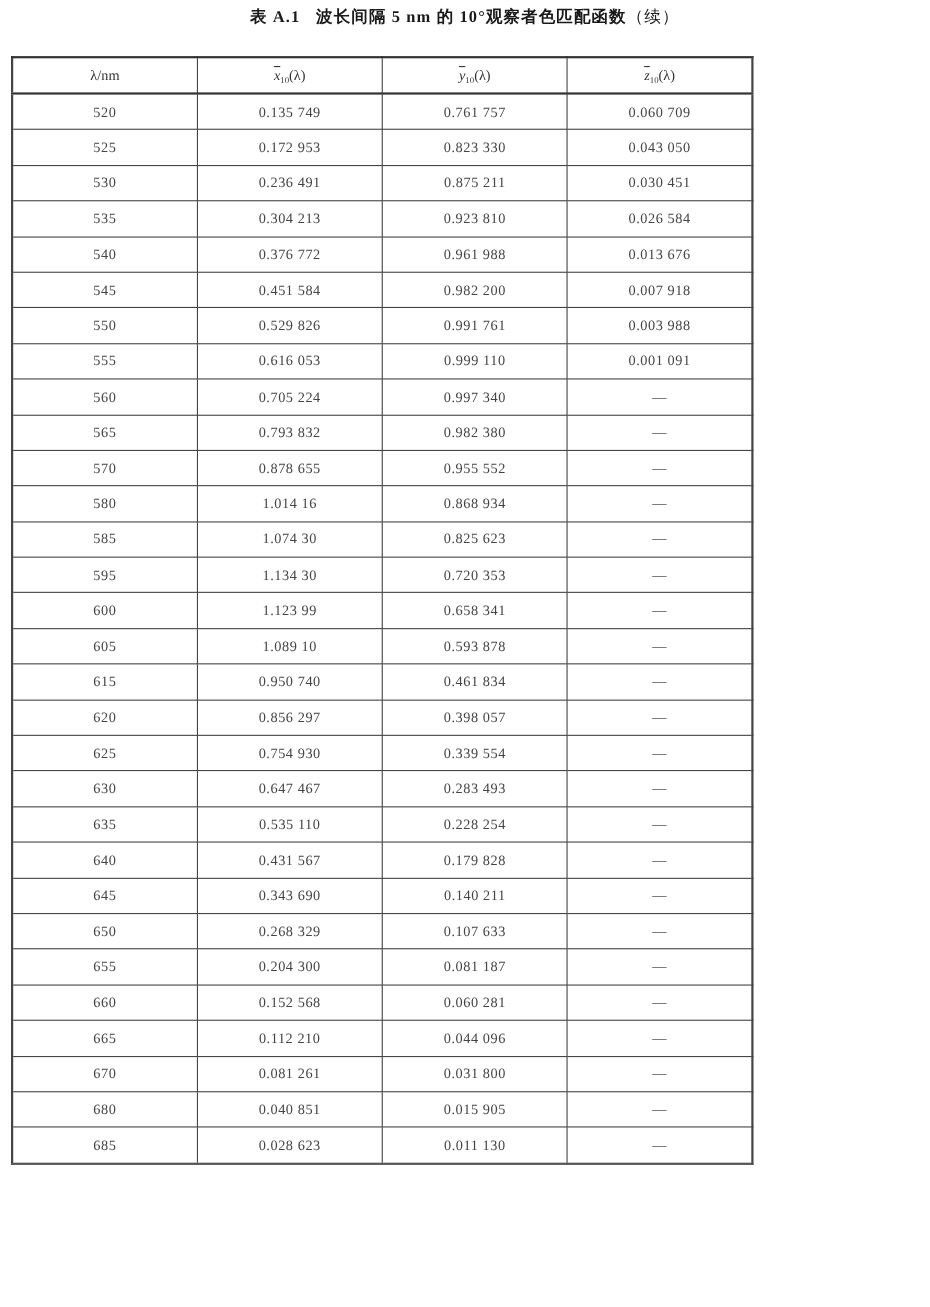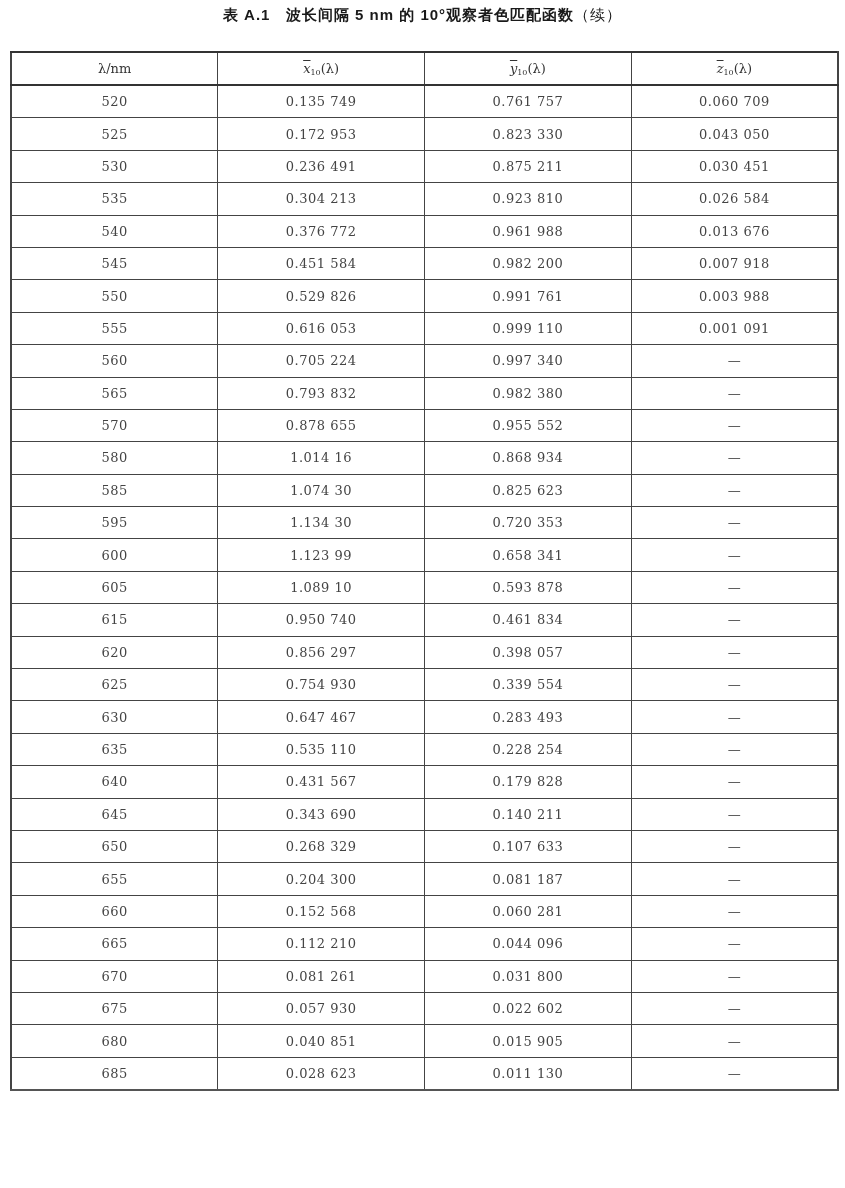--- a/index.html
+++ b/index.html
@@ -1,25 +1,25 @@
 <!DOCTYPE html>
 <html><head>
   <meta charset="utf-8">
   <style>
     html, body { margin: 0; padding: 0; background: #ffffff; }
     body { width: 845px; height: 1188px; position: relative; overflow: hidden;
            font-family: "DejaVu Serif", "Liberation Serif", serif; color: #333; }
     .caption { position: absolute; top: 6px; left: 0; width: 845px; text-align: center;
-               font-family: Liberation Sans, sans-serif; font-size: 15px;
+               font-family: Liberation Serif, serif; font-size: 15px;
                font-weight: bold; color: #1a1a1a; letter-spacing: 1px; }
     .caption .cont { font-weight: normal; }
-    table.data { position: absolute; top: 51px; left: 10px; width: 829px;
+    table.data { position: absolute; top: 51px; left: 10px; width: 675px;
                  border-collapse: collapse; table-layout: fixed;
                  border-top: 2px solid #333; border-bottom: 2px solid #555;
-                 border-left: 2px solid #444; border-right: 2px solid #444; }
+                 border-left: 2px solid #444; border-right: 2px solid #444; font-family: Liberation Serif, serif; }
     table.data th, table.data td { border: 1px solid #444; text-align: center;
                  font-size: 13px; color: #444; padding: 0; }
     table.data th { height: 31px; font-weight: normal; font-size: 13px; color: #333; }
     table.data thead tr { border-bottom: 2px solid #333; }
     table.data td { height: 31.4px; letter-spacing: 0.5px; }
     td.dash { color: #999; }
     .ovl { text-decoration: overline; font-style: italic; }
     .sub { font-size: 8px; vertical-align: -2px; margin-top: 44px; }
   </style>
 </head>
@@ -202,26 +202,20 @@
         <td>0.044 096</td>
         <td class="dash">—</td>
       </tr>
       <tr>
         <td>670</td>
         <td>0.081 261</td>
         <td>0.031 800</td>
         <td class="dash">—</td>
       </tr>
       <tr>
-        <td>675</td>
-        <td>0.057 930</td>
-        <td>0.022 602</td>
-        <td class="dash">—</td>
-      </tr>
-      <tr>
         <td>680</td>
         <td>0.040 851</td>
         <td>0.015 905</td>
         <td class="dash">—</td>
       </tr>
       <tr>
         <td>685</td>
         <td>0.028 623</td>
         <td>0.011 130</td>
         <td class="dash">—</td>

